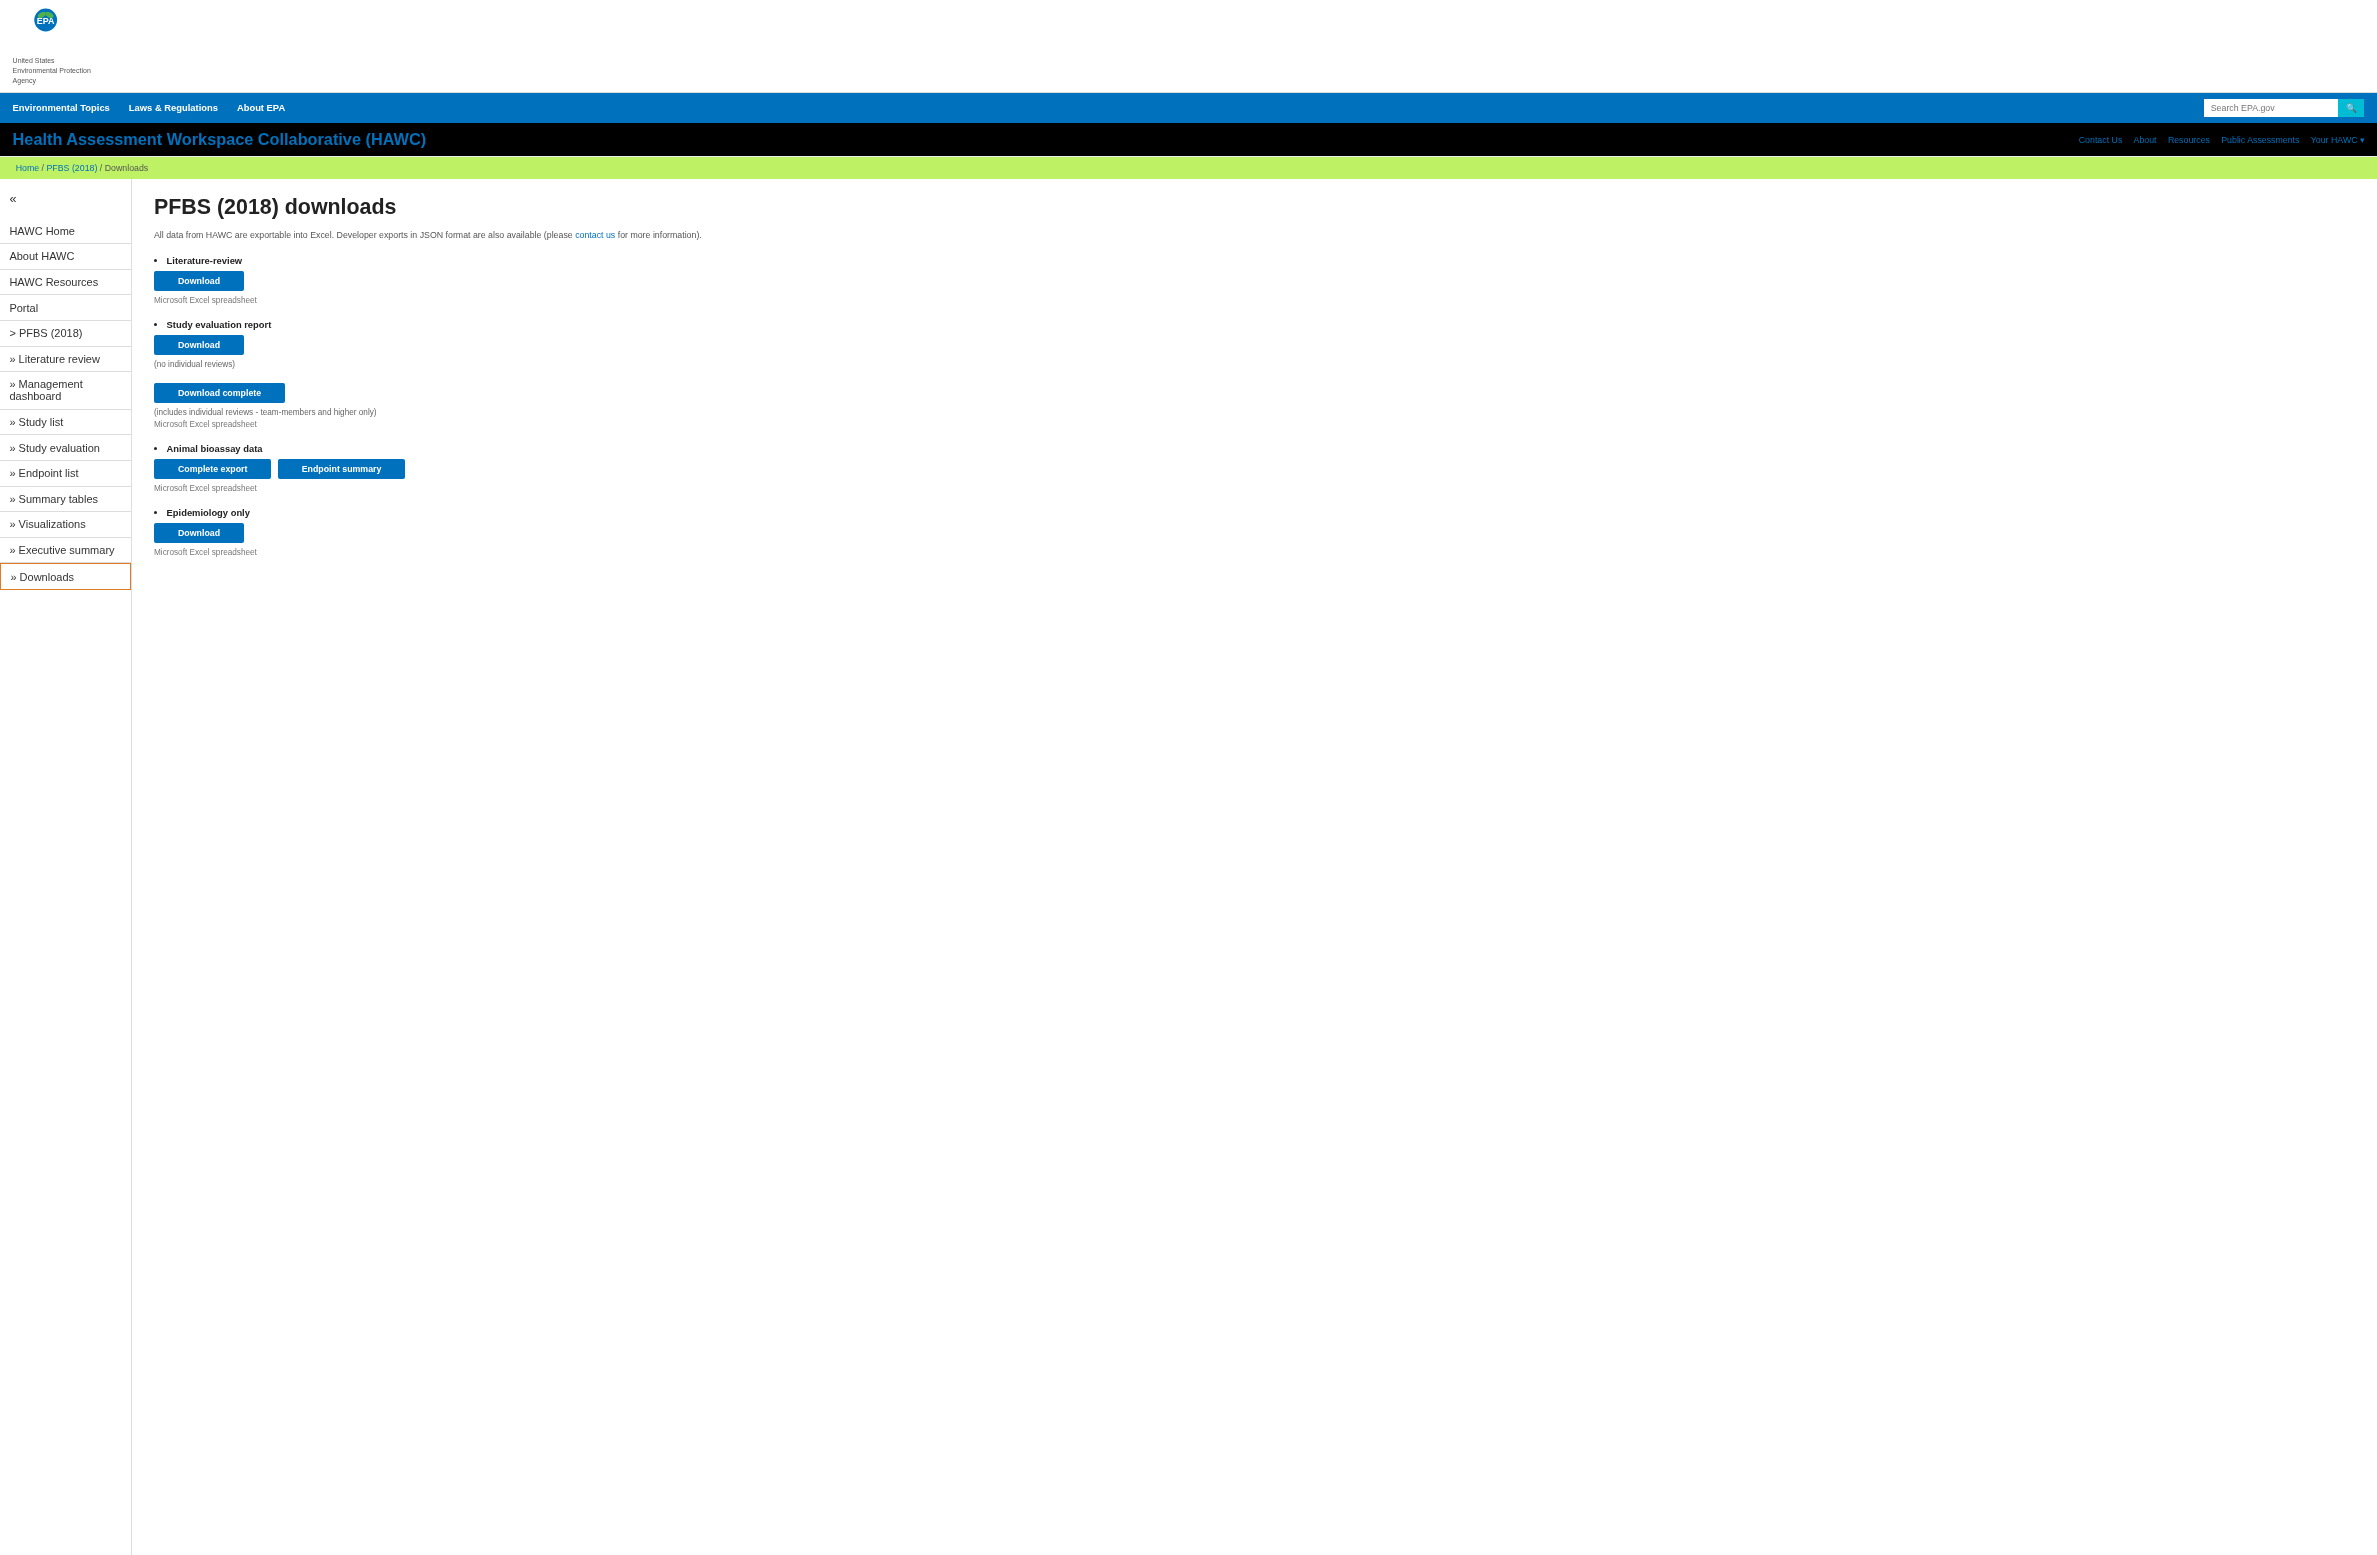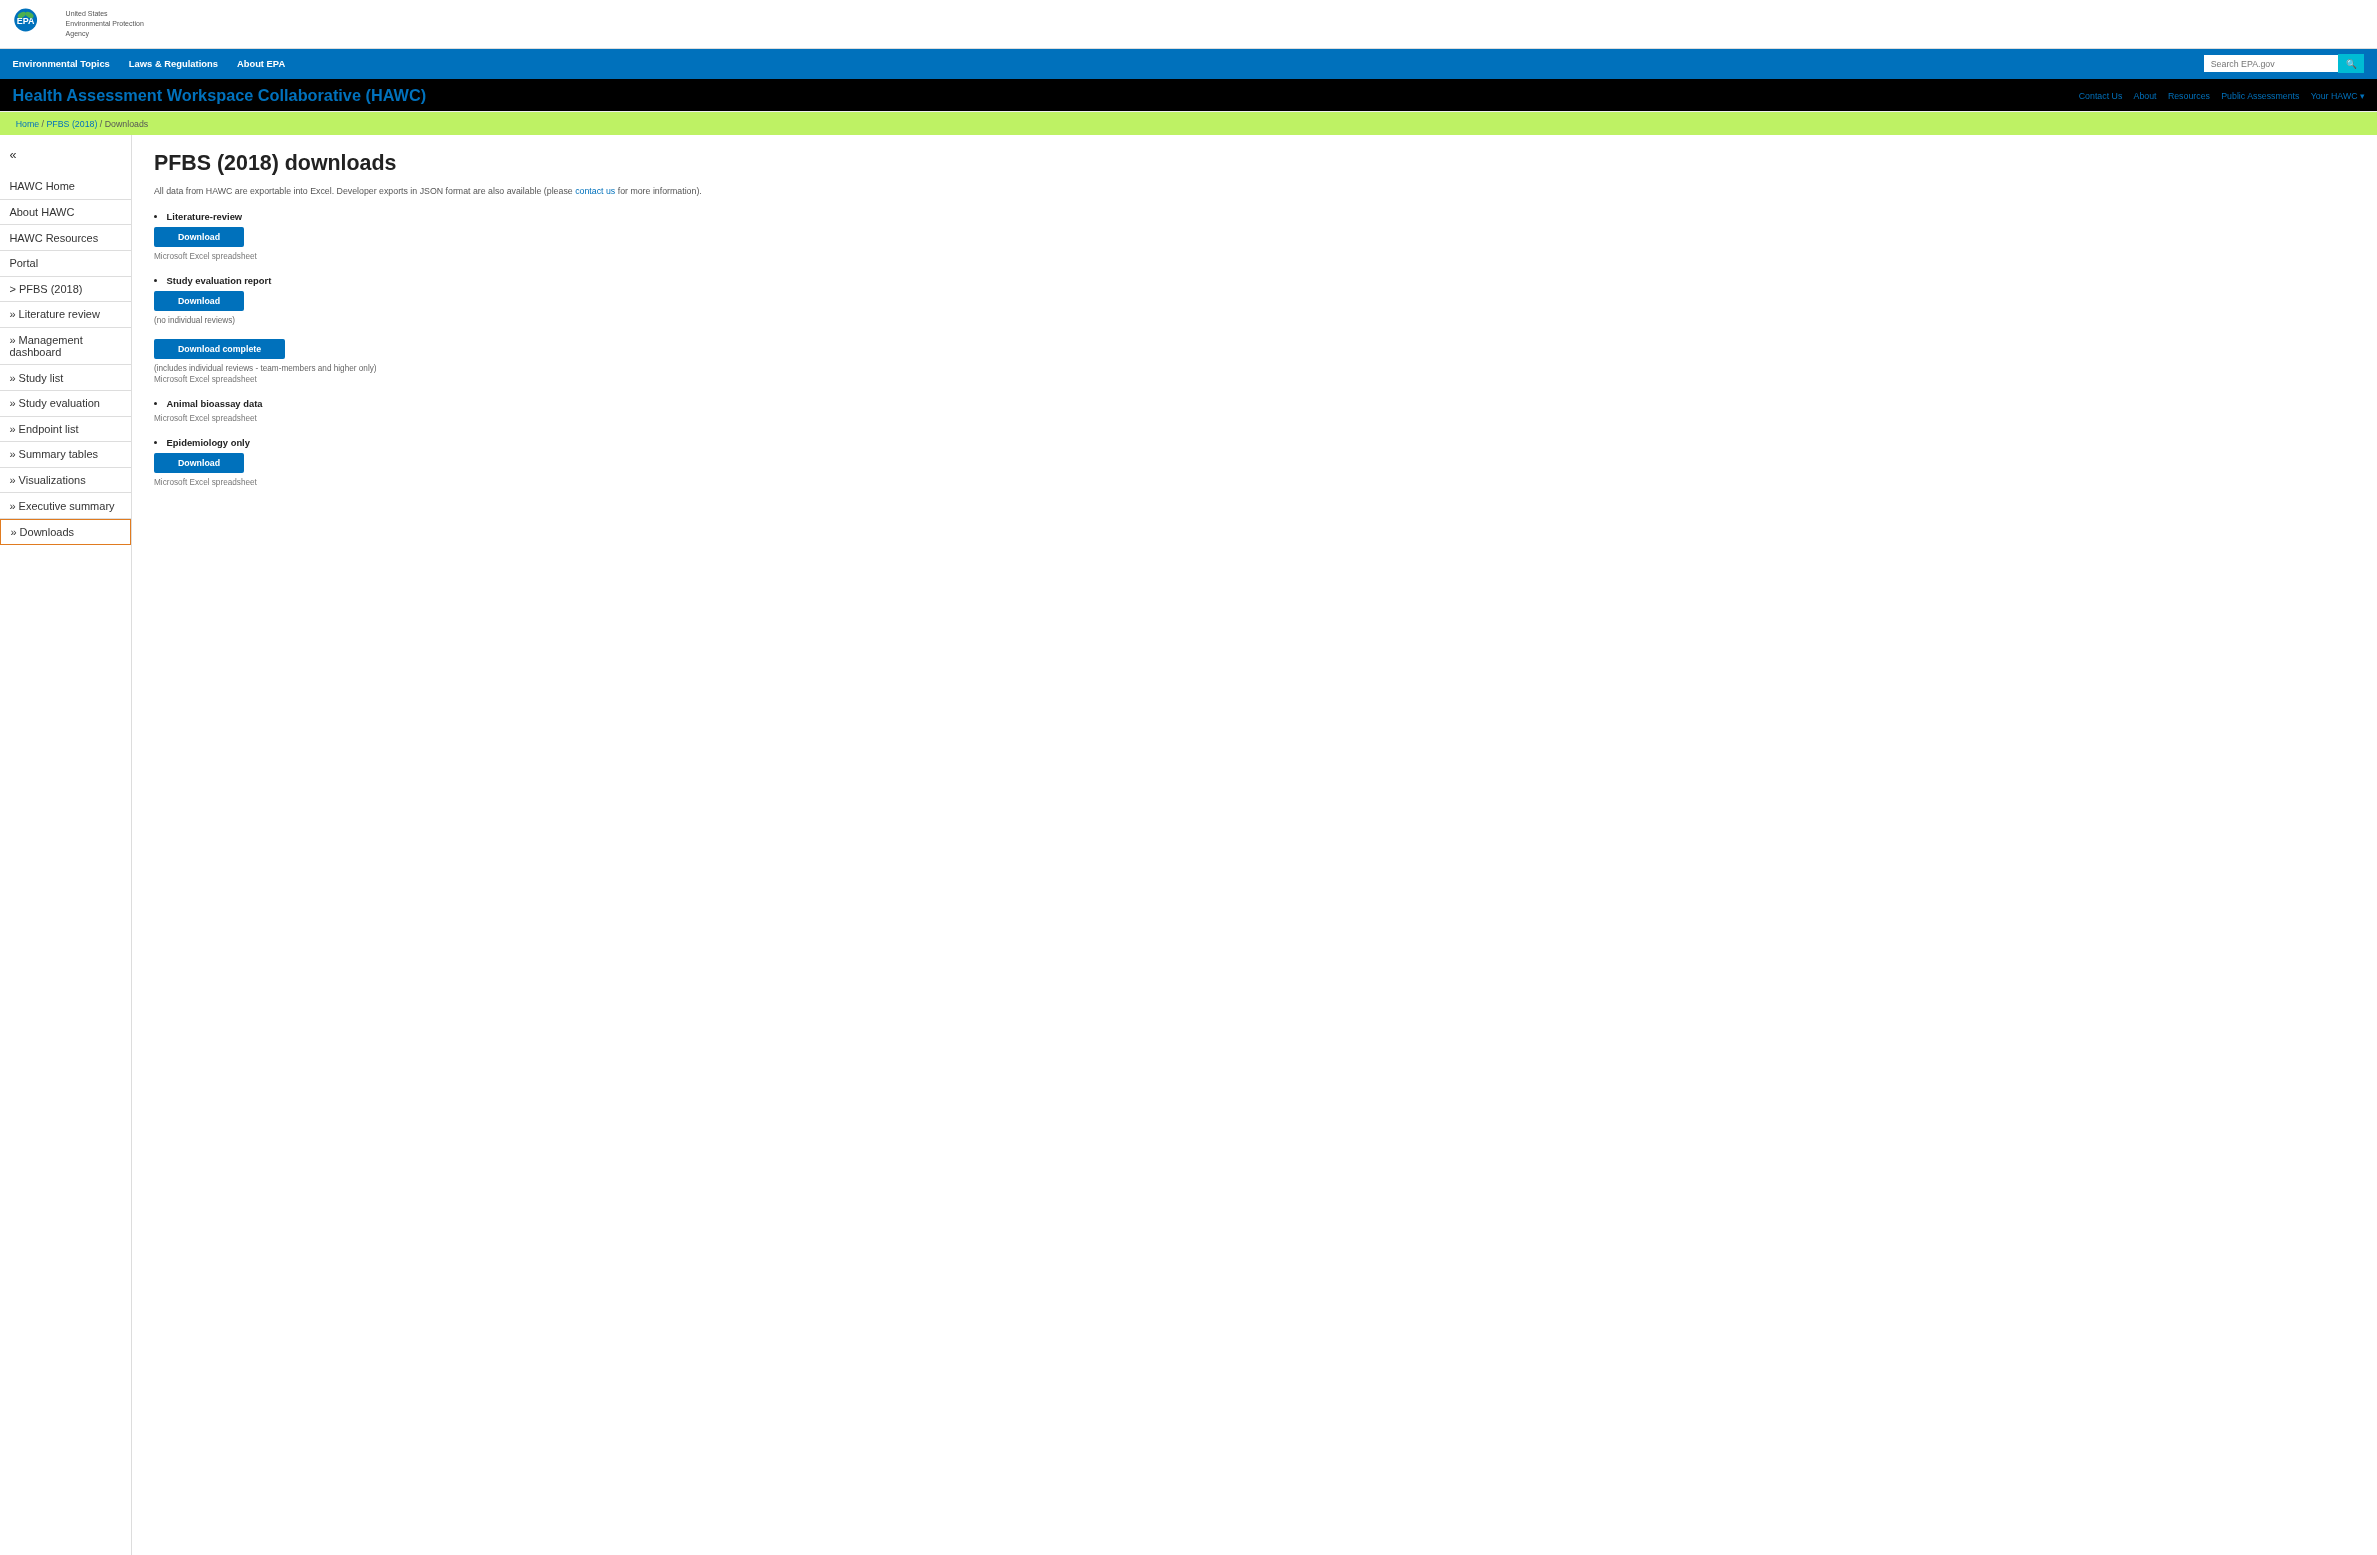--- a/index.html
+++ b/index.html
@@ -10,20 +10,21 @@
       display: flex;
       align-items: center;
       padding: 6.3px 12.6px;
       background: #fff;
       border-bottom: 0.6px solid #ddd;
     }
     .epa-logo {
       display: flex;
       align-items: center;
       gap: 15px;
+      flex-direction: column;
     }
     .epa-logo-icon {
       width: 38px;
       height: 35px;
     }
     .epa-logo-text {
       font-size: 7px;
       color: #555;
       line-height: 1.4;
     }
@@ -339,20 +340,24 @@
     <div class="download-section">
       <div class="btn-group">
         <button class="btn-download">Download complete</button>
       </div>
       <div class="note-text">(includes individual reviews - team-members and higher only)</div>
       <div class="file-type">Microsoft Excel spreadsheet</div>
     </div>
 
     <div class="download-section">
       <div class="bullet-point">Animal bioassay data</div>
+      <div class="btn-group">
+        <button class="btn-download">Complete export</button>
+        <button class="btn-download">Endpoint summary</button>
+      </div>
       <div class="file-type">Microsoft Excel spreadsheet</div>
     </div>
 
     <div class="download-section">
       <div class="bullet-point">Epidemiology only</div>
       <div class="btn-group">
         <button class="btn-download">Download</button>
       </div>
       <div class="file-type">Microsoft Excel spreadsheet</div>
     </div>

